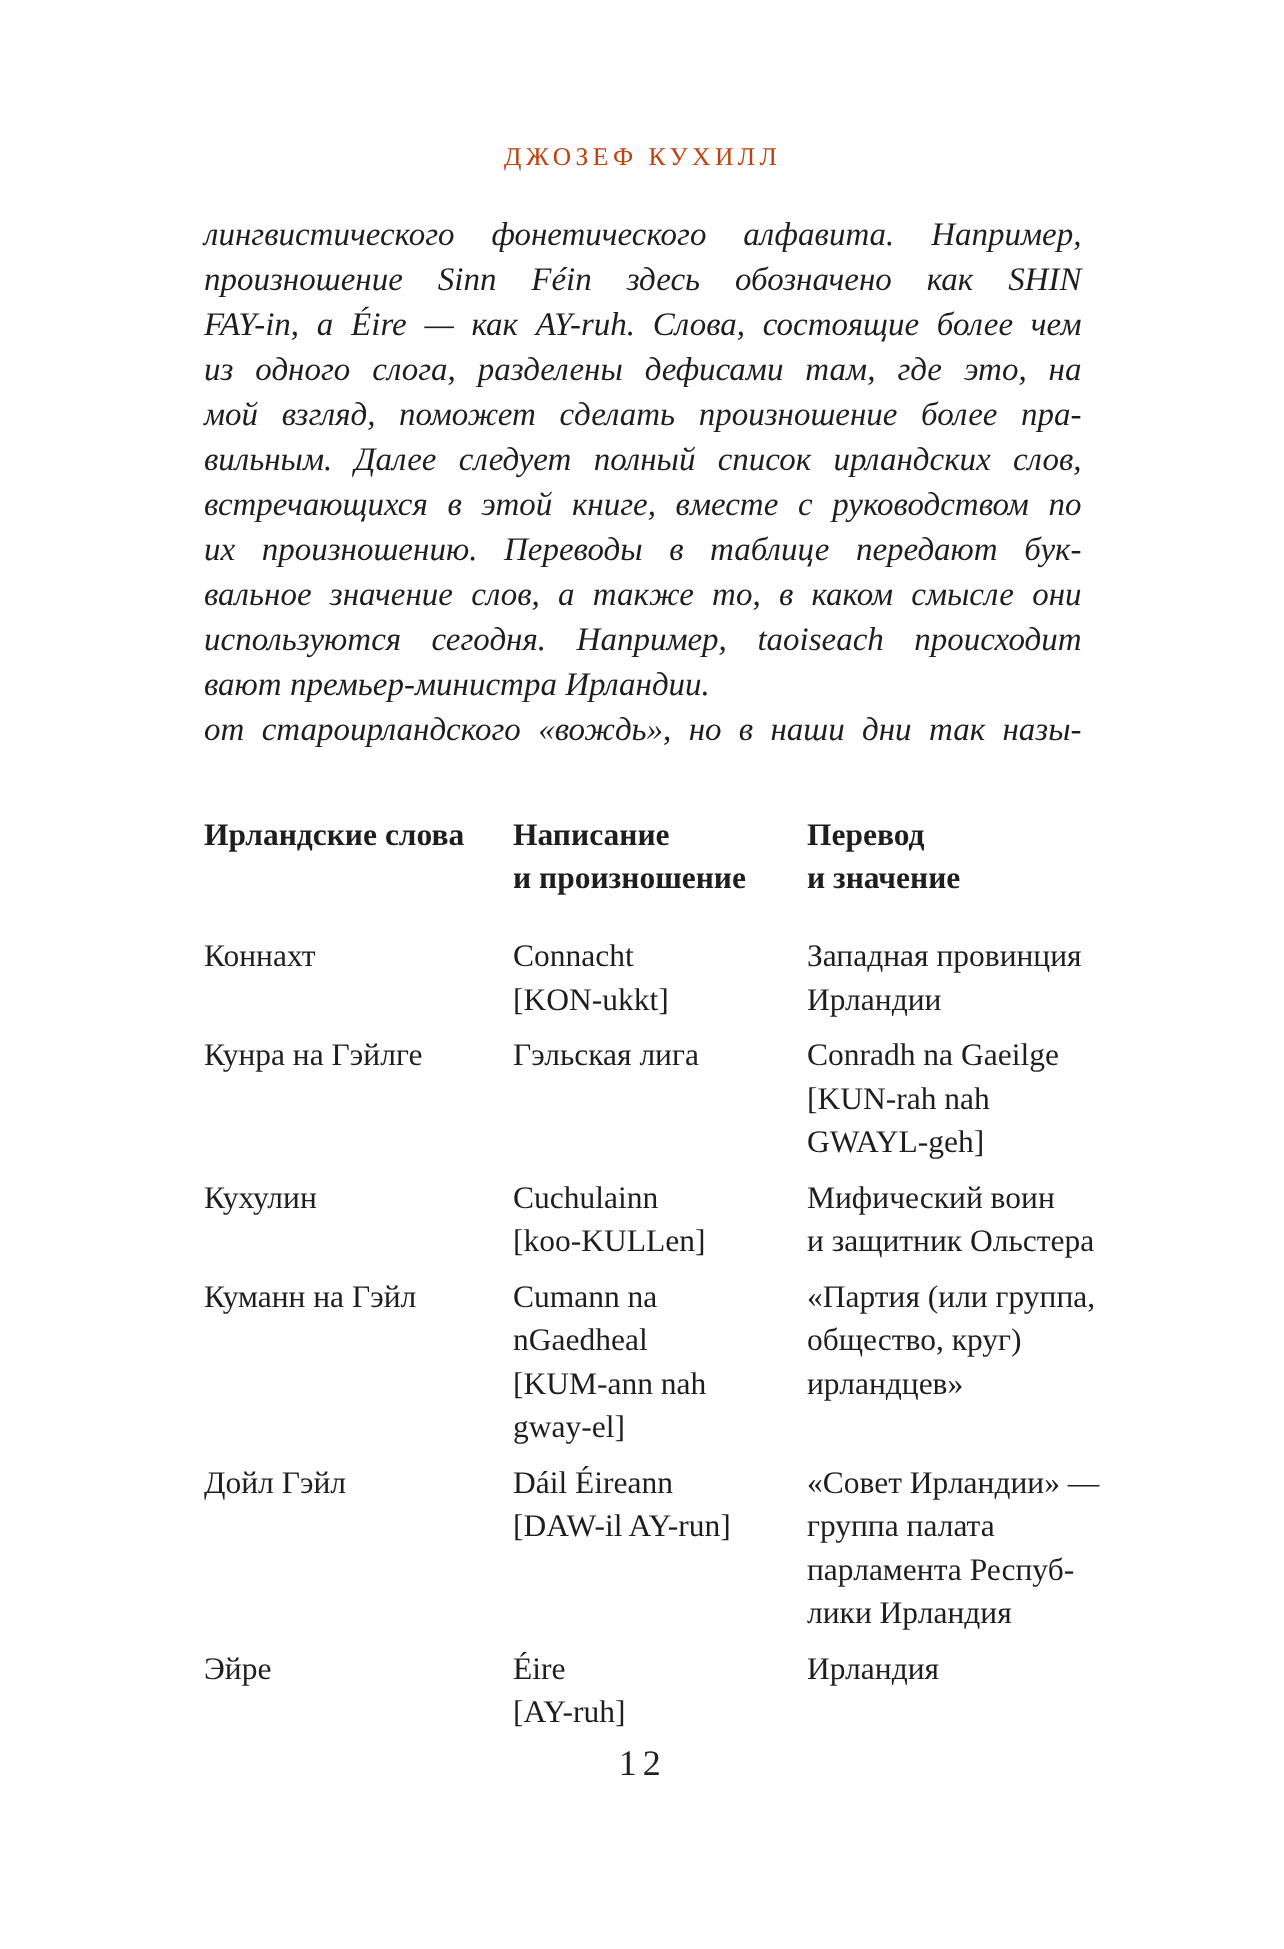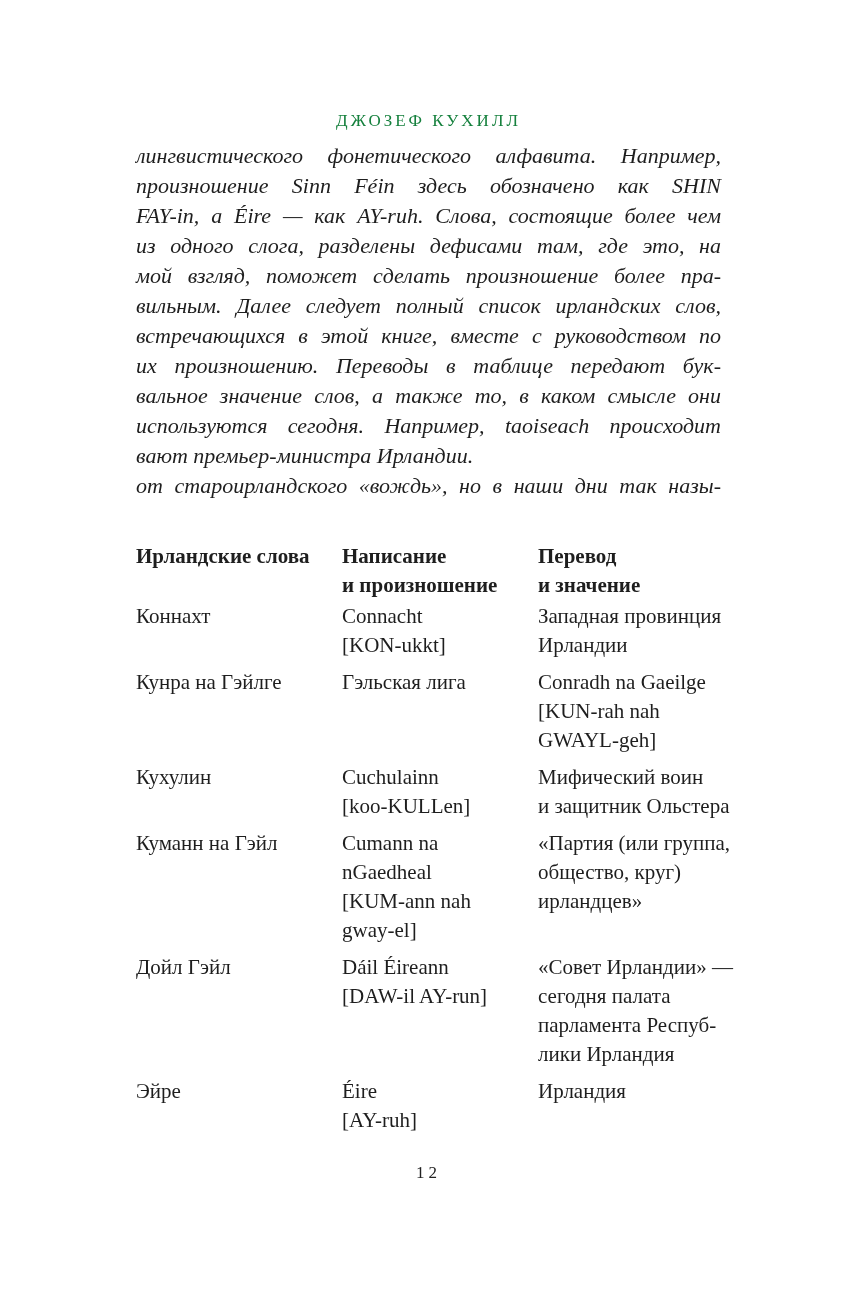--- a/index.html
+++ b/index.html
@@ -11,27 +11,27 @@
     position: relative;
     width: 856px;
     height: 1299px;
     background: #ffffff;
     color: #1e1e1e;
     font-family: "Liberation Serif", "DejaVu Serif", serif;
     overflow: hidden;
   }
   .running-head {
     position: absolute;
-    top: 111px;
+    top: 95px;
     left: 136px;
     width: 585px;
     text-align: center;
     font-size: 17px;
     letter-spacing: 3px;
-    color: #15803d;
+    color: #c2410c;
   }
   .body-paragraph {
     position: absolute;
     top: 141px;
     left: 136px;
     width: 585px;
     font-size: 22px;
     line-height: 30px;
     font-style: italic;
   }
@@ -51,32 +51,32 @@
     font-size: 21px;
     line-height: 29px;
   }
   .trow {
     display: grid;
     grid-template-columns: 206px 196px 1fr;
     margin-bottom: 8px;
   }
   .trow.thead {
     font-weight: bold;
-    margin-bottom: 2px;
+    margin-bottom: 23px;
   }
   .cl {
     white-space: nowrap;
   }
   .page-number {
     position: absolute;
     top: 1163px;
     left: 136px;
     width: 585px;
     text-align: center;
-    font-size: 17px;
+    font-size: 24px;
     letter-spacing: 4px;
     color: #222222;
   }
 </style>
 </head>
 <body>
 
 <div class="page">
 
   <div class="running-head">ДЖОЗЕФ КУХИЛЛ</div>
@@ -174,21 +174,21 @@
     <div class="trow">
       <div class="cell">
         <div class="cl">Дойл Гэйл</div>
       </div>
       <div class="cell">
         <div class="cl">Dáil Éireann</div>
         <div class="cl">[DAW-il AY-run]</div>
       </div>
       <div class="cell">
         <div class="cl">«Совет Ирландии» —</div>
-        <div class="cl">сегодня палата</div>
+        <div class="cl">группа палата</div>
         <div class="cl">парламента Респуб-</div>
         <div class="cl">лики Ирландия</div>
       </div>
     </div>
 
     <div class="trow">
       <div class="cell">
         <div class="cl">Эйре</div>
       </div>
       <div class="cell">

